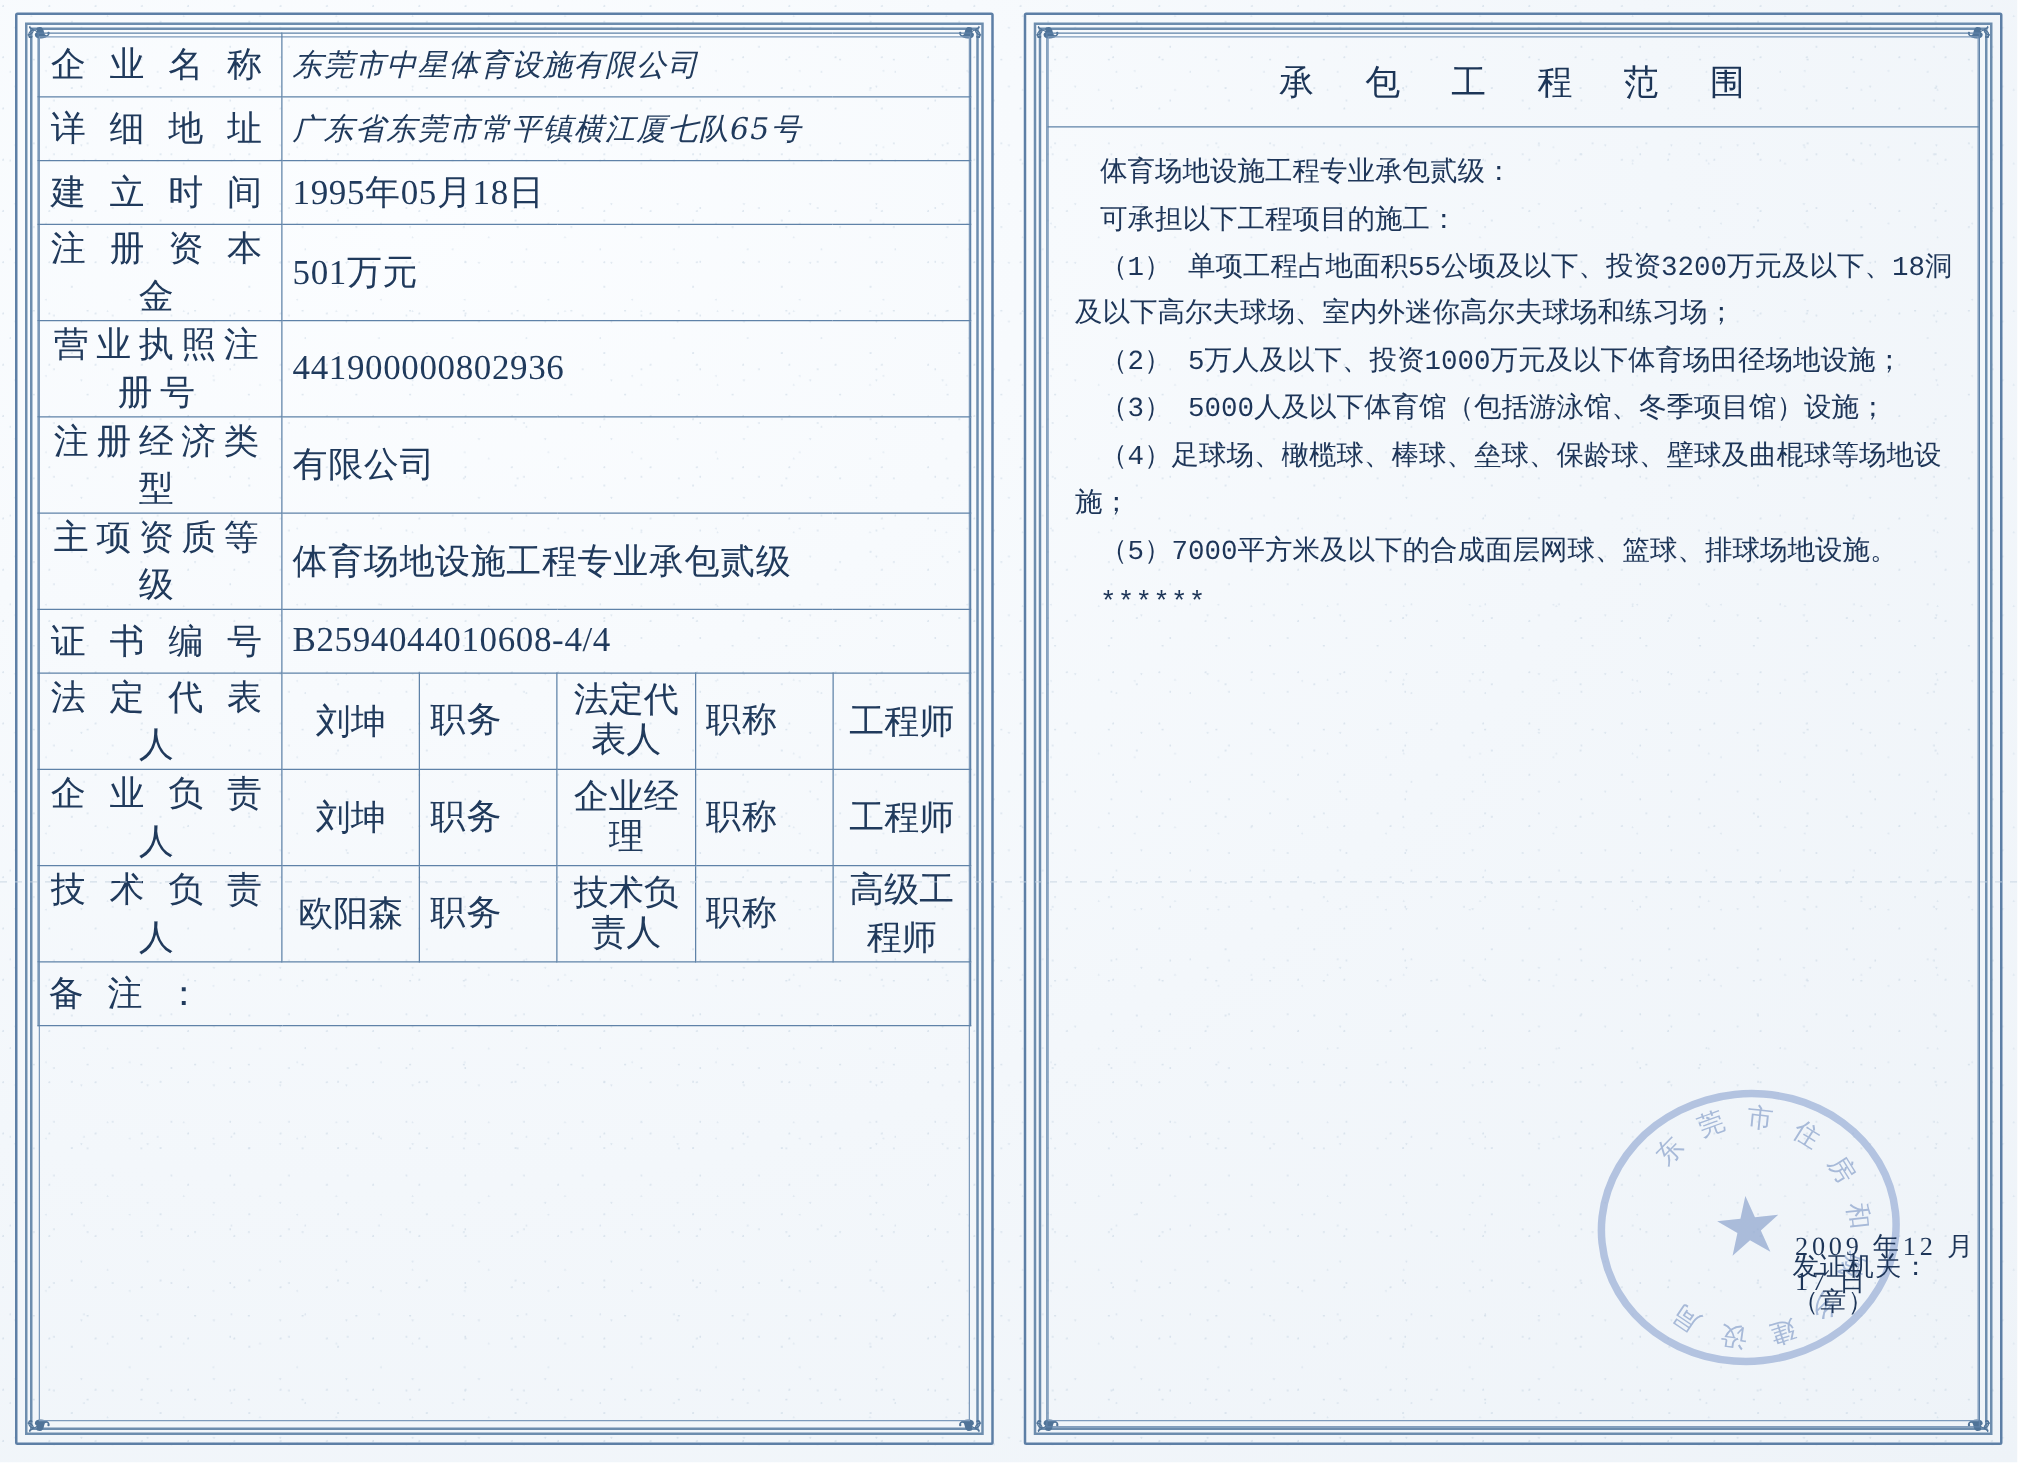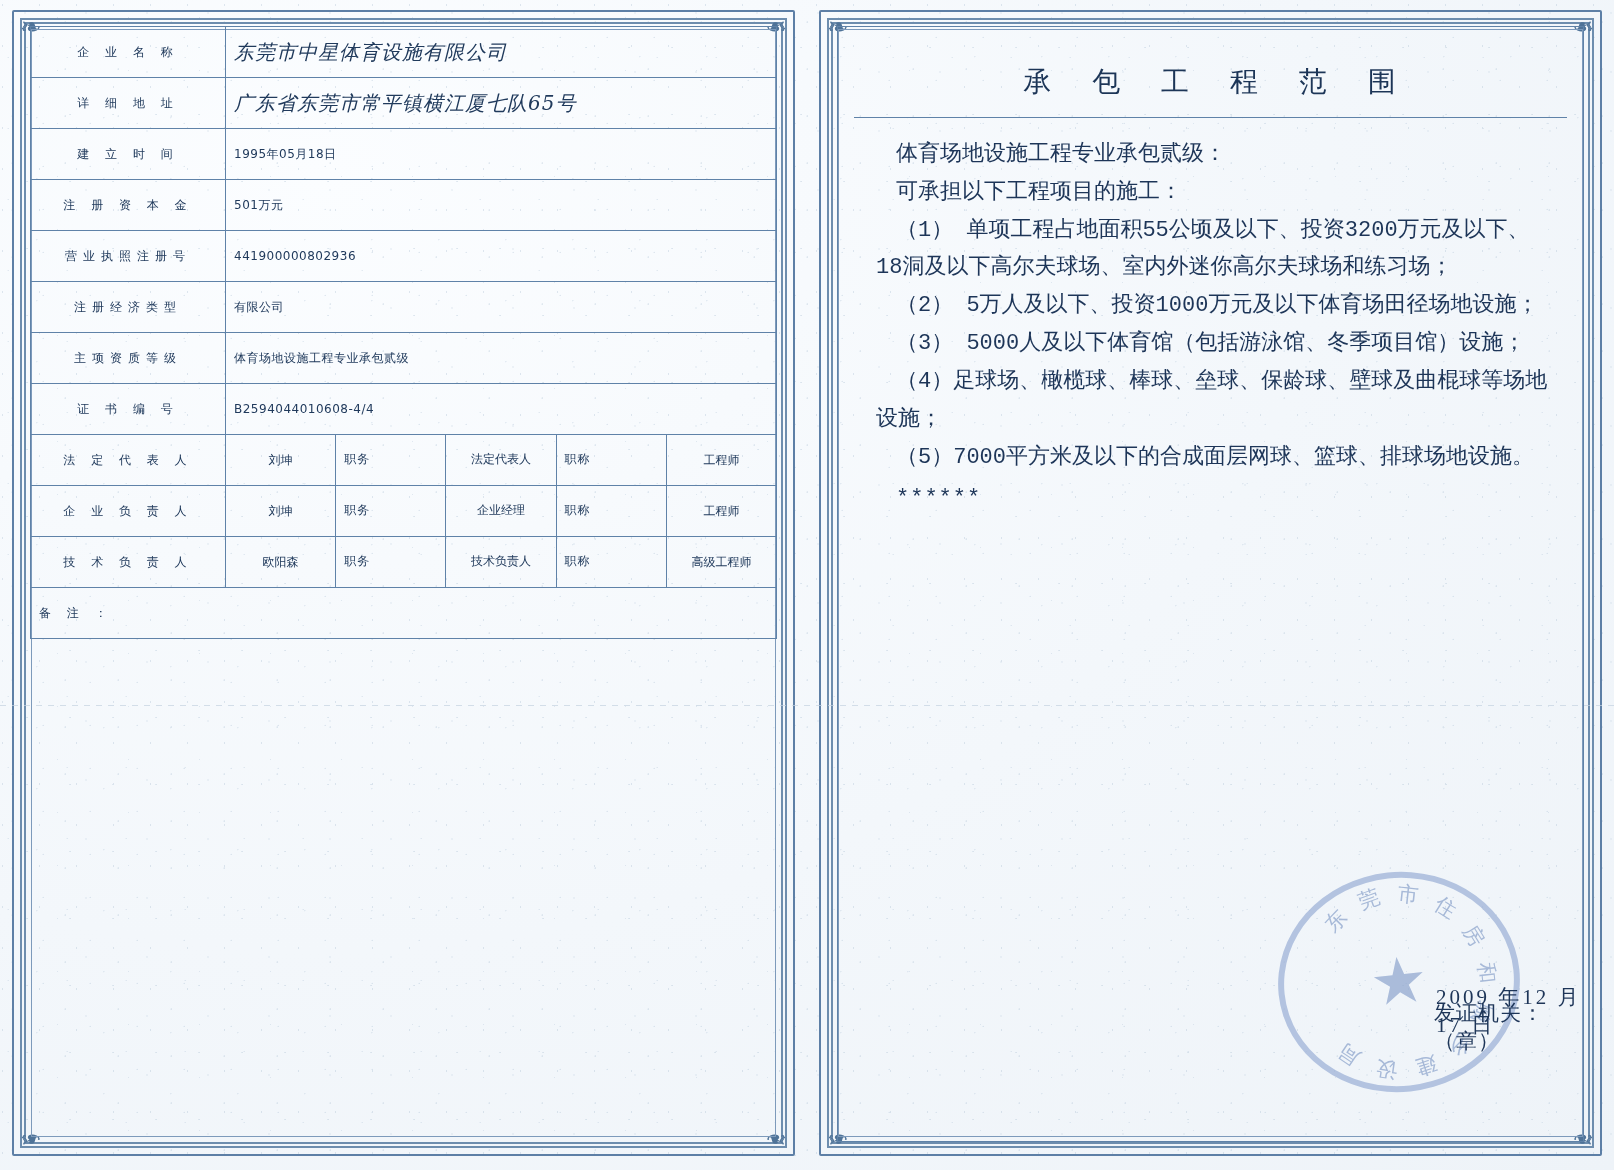--- a/index.html
+++ b/index.html
@@ -95,41 +95,42 @@
   table.info {
     width: 100%;
     border-collapse: collapse;
     table-layout: fixed;
   }
   table.info td {
     border: 1px solid #5f82a8;
     height: 50px;
     padding: 0 8px;
     vertical-align: middle;
-    font-size: 12px;
+    font-size: 28px;
     color: #203a5c;
+    font-family: Liberation Serif, serif;
   }
   td.label {
     width: 178px;
     letter-spacing: 6px;
     text-align: center;
     font-family: "DejaVu Sans", sans-serif;
     font-size: 19px;
     padding-left: 10px;
   }
   td.value {
     font-size: 21px;
     font-family: "DejaVu Sans", sans-serif;
     padding-left: 14px;
     letter-spacing: .5px;
   }
   td.value.hand {
     font-family: "DejaVu Serif", serif;
     font-style: italic;
-    font-size: 20px;
+    font-size: 24px;
     letter-spacing: 1px;
   }
   td.small-label {
     font-size: 17px;
     font-family: "DejaVu Sans", sans-serif;
     letter-spacing: 1px;
     width: 70px;
     padding: 0 2px;
     line-height: 1.15;
   }
@@ -162,21 +163,21 @@
     padding-top: 14px;
     padding-left: 14px;
   }
 
   
   .scope-box {
     position: absolute;
     inset: 0;
     border: 1px solid #5f82a8;
     box-sizing: border-box;
-    padding: 16px;
+    padding: 0;
   }
   .scope-title {
     text-align: center;
     font-size: 28px;
     letter-spacing: 16px;
     font-family: "DejaVu Sans", sans-serif;
     padding: 20px 0 16px 14px;
     color: #1c3557;
     border-bottom: 1px solid #5f82a8;
   }

